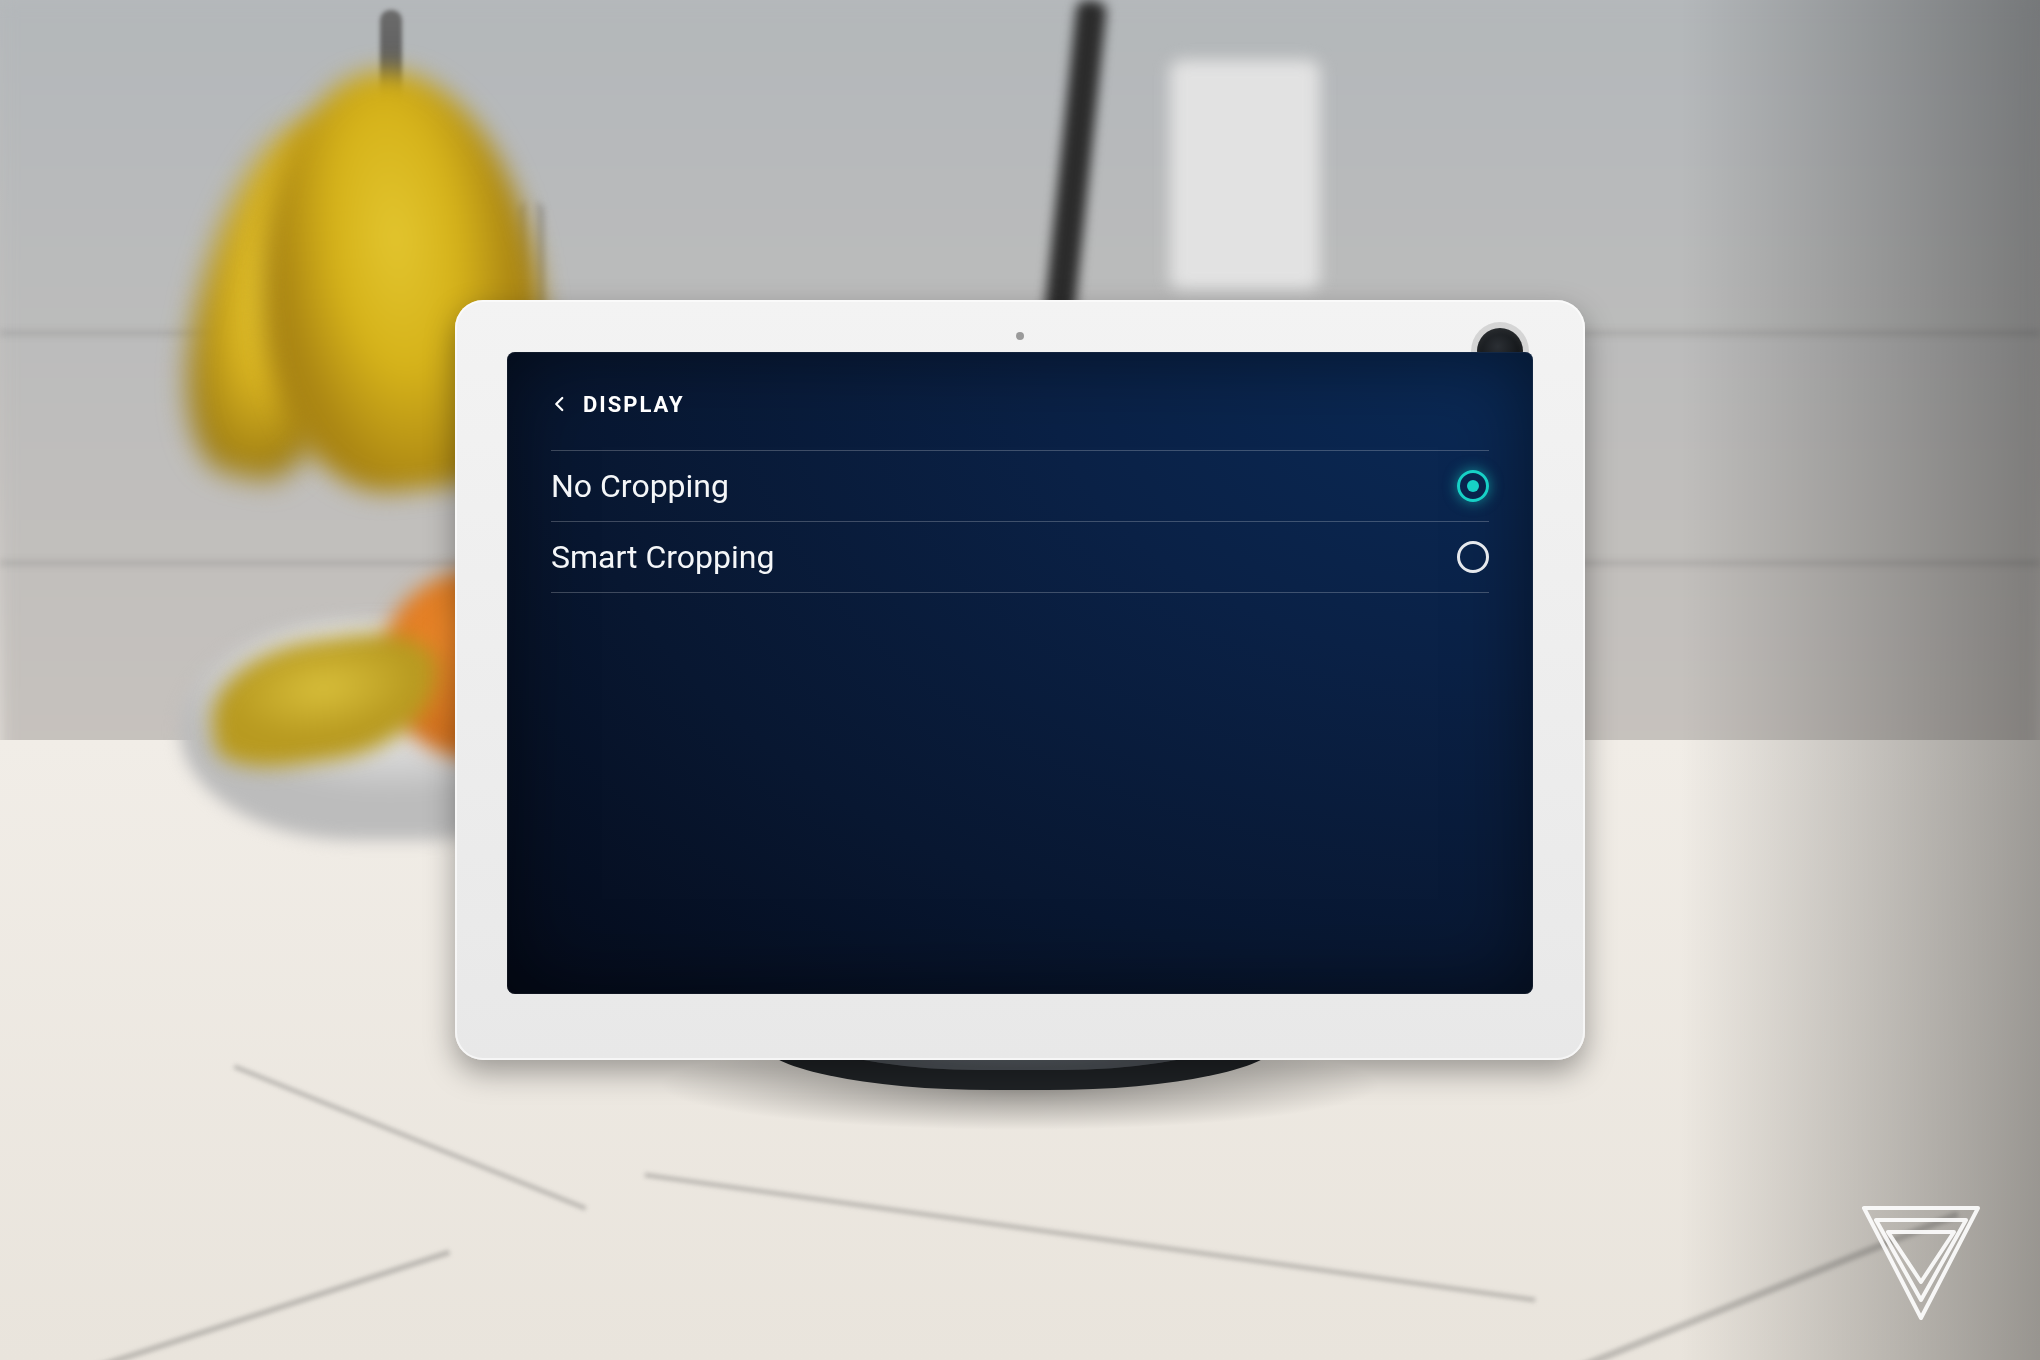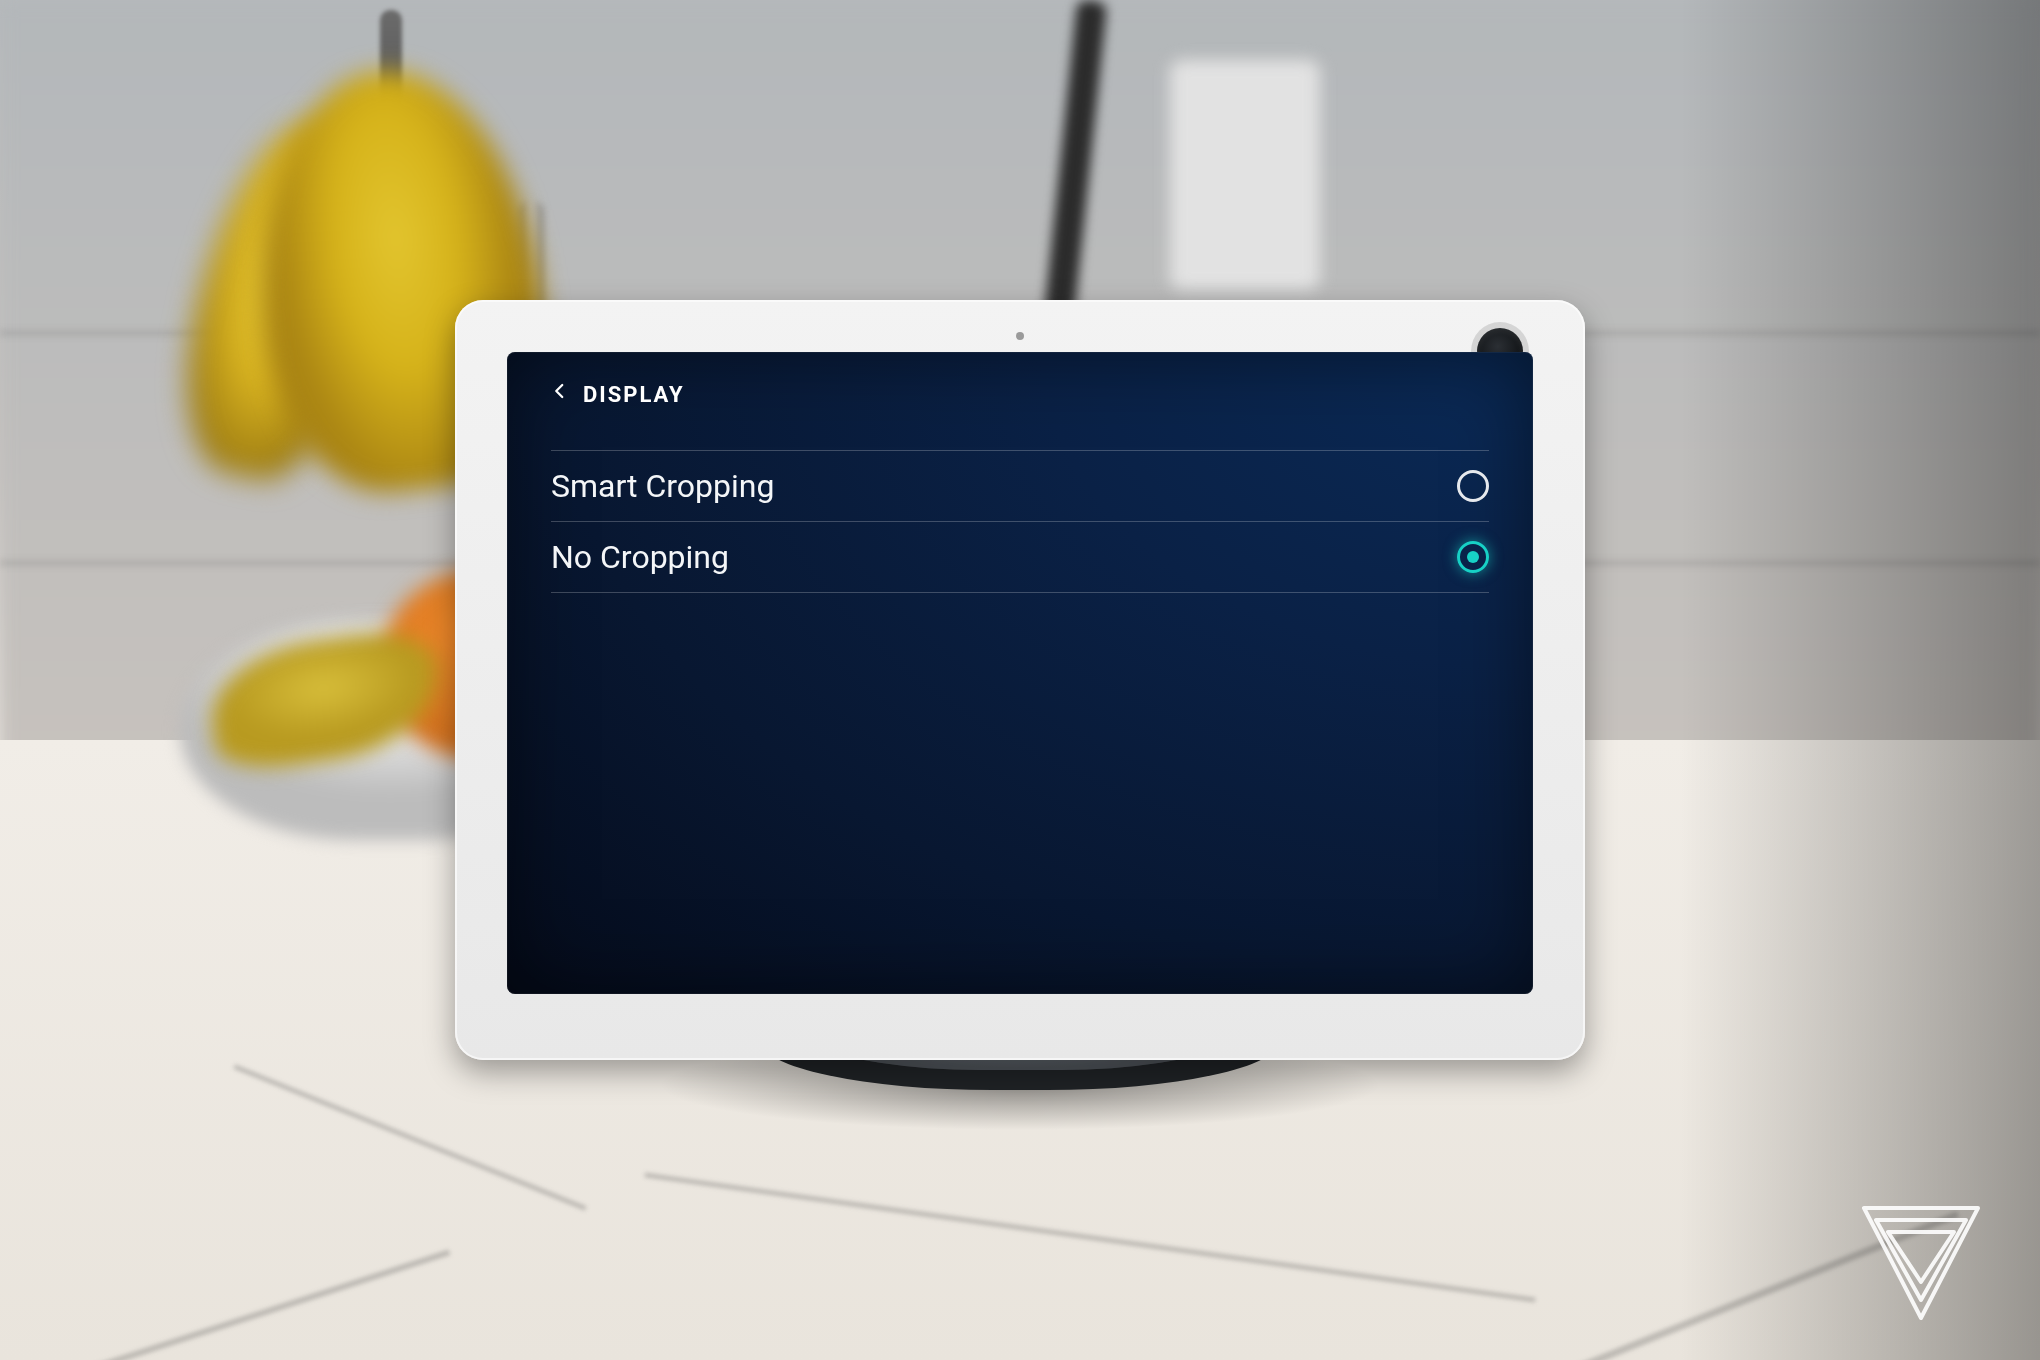--- a/index.html
+++ b/index.html
@@ -26,21 +26,21 @@
   .base-shadow{position:absolute;left:50%;bottom:-70px;transform:translateX(-50%);width:720px;height:90px;background:radial-gradient(closest-side,rgba(0,0,0,0.4),rgba(0,0,0,0));border-radius:50%;}
   .base-dark{position:absolute;left:50%;bottom:-30px;transform:translateX(-50%);width:520px;height:100px;background:#1f2225;border-radius:260px/56px;}
   .base-fabric{position:absolute;left:50%;bottom:-10px;transform:translateX(-50%);width:600px;height:190px;background:radial-gradient(350px 150px at 50% 20%,#c3c9cf 0%,#8f97a0 70%,#6c737b 100%);border-radius:300px/110px;box-shadow:inset 0 -10px 30px rgba(0,0,0,0.4);} 
   .tablet{position:relative;width:1130px;height:760px;background:linear-gradient(180deg,#f3f3f3 0%,#e8e8e8 100%);border-radius:28px;box-shadow:0 12px 30px rgba(0,0,0,0.35),inset 0 0 0 2px rgba(255,255,255,0.6);}
   .bezel{position:absolute;left:52px;right:52px;top:52px;bottom:66px;border-radius:8px;background:radial-gradient(1400px 900px at 100% 0%,#0a2a57 0%,#0a2146 35%,#081731 70%,#050c1c 100%);box-shadow:inset 0 0 0 1px rgba(255,255,255,0.05),inset 0 0 80px rgba(0,0,0,0.5);} 
   .camera{position:absolute;right:62px;top:28px;width:46px;height:46px;border-radius:50%;background:radial-gradient(circle at 45% 40%,#2b2f34 0%,#15181b 55%,#0b0d0f 100%);box-shadow:0 0 0 6px rgba(0,0,0,0.12),inset 0 2px 6px rgba(255,255,255,0.1);}
   .mic{position:absolute;left:50%;top:32px;width:8px;height:8px;margin-left:-4px;border-radius:50%;background:#9a9a9a;}
 
   
   .ui{position:absolute;left:0;right:0;top:0;bottom:0;padding:30px 44px 20px 44px;color:#fff;}
-  .hdr{display:flex;align-items:flex-start;gap:14px;height:44px;}
+  .hdr{display:flex;align-items:center;gap:14px;height:44px;}
   .hdr .chev{width:18px;height:18px;}
   .hdr .chev svg{display:block;}
   .hdr .title{font-size:22px;font-weight:700;letter-spacing:2px;}
   .list{margin-top:24px;}
   .row{display:flex;align-items:center;justify-content:space-between;height:70px;border-bottom:1px solid rgba(255,255,255,0.22);}
   .row:first-child{border-top:1px solid rgba(255,255,255,0.22);}
   .row .lbl{font-size:32px;font-weight:400;color:#f4f6f8;}
   .radio{width:26px;height:26px;border:3px solid rgba(255,255,255,0.9);border-radius:50%;display:flex;align-items:center;justify-content:center;}
   .radio.sel{border-color:#17d1c6;box-shadow:0 0 14px rgba(23,209,198,0.6);}
   .radio.sel::after{content:"";width:12px;height:12px;border-radius:50%;background:#17d1c6;}
@@ -90,26 +90,26 @@
             <span class="chev">
               <svg viewBox="0 0 24 24" width="18" height="18" fill="none" stroke="#ffffff" stroke-width="3" stroke-linecap="round" stroke-linejoin="round">
                   <polyline points="15 4 7 12 15 20"></polyline>
                 </svg>
             </span>
             <span class="title">DISPLAY</span>
           </div>
 
           <div class="list">
             <div class="row">
+              <span class="lbl">No Cropping</span>
+              <span class="radio sel"></span>
+            </div>
+            <div class="row">
               <span class="lbl">Smart Cropping</span>
               <span class="radio"></span>
-            </div>
-            <div class="row">
-              <span class="lbl">No Cropping</span>
-              <span class="radio sel"></span>
             </div>
           </div>
 
         </div>
       </div>
     </div>
   </div>
 
   <div class="logo">
     <svg width="150" height="130" viewBox="0 0 150 130" fill="none" stroke="#ffffff" stroke-width="4" stroke-linejoin="round" stroke-linecap="round">

